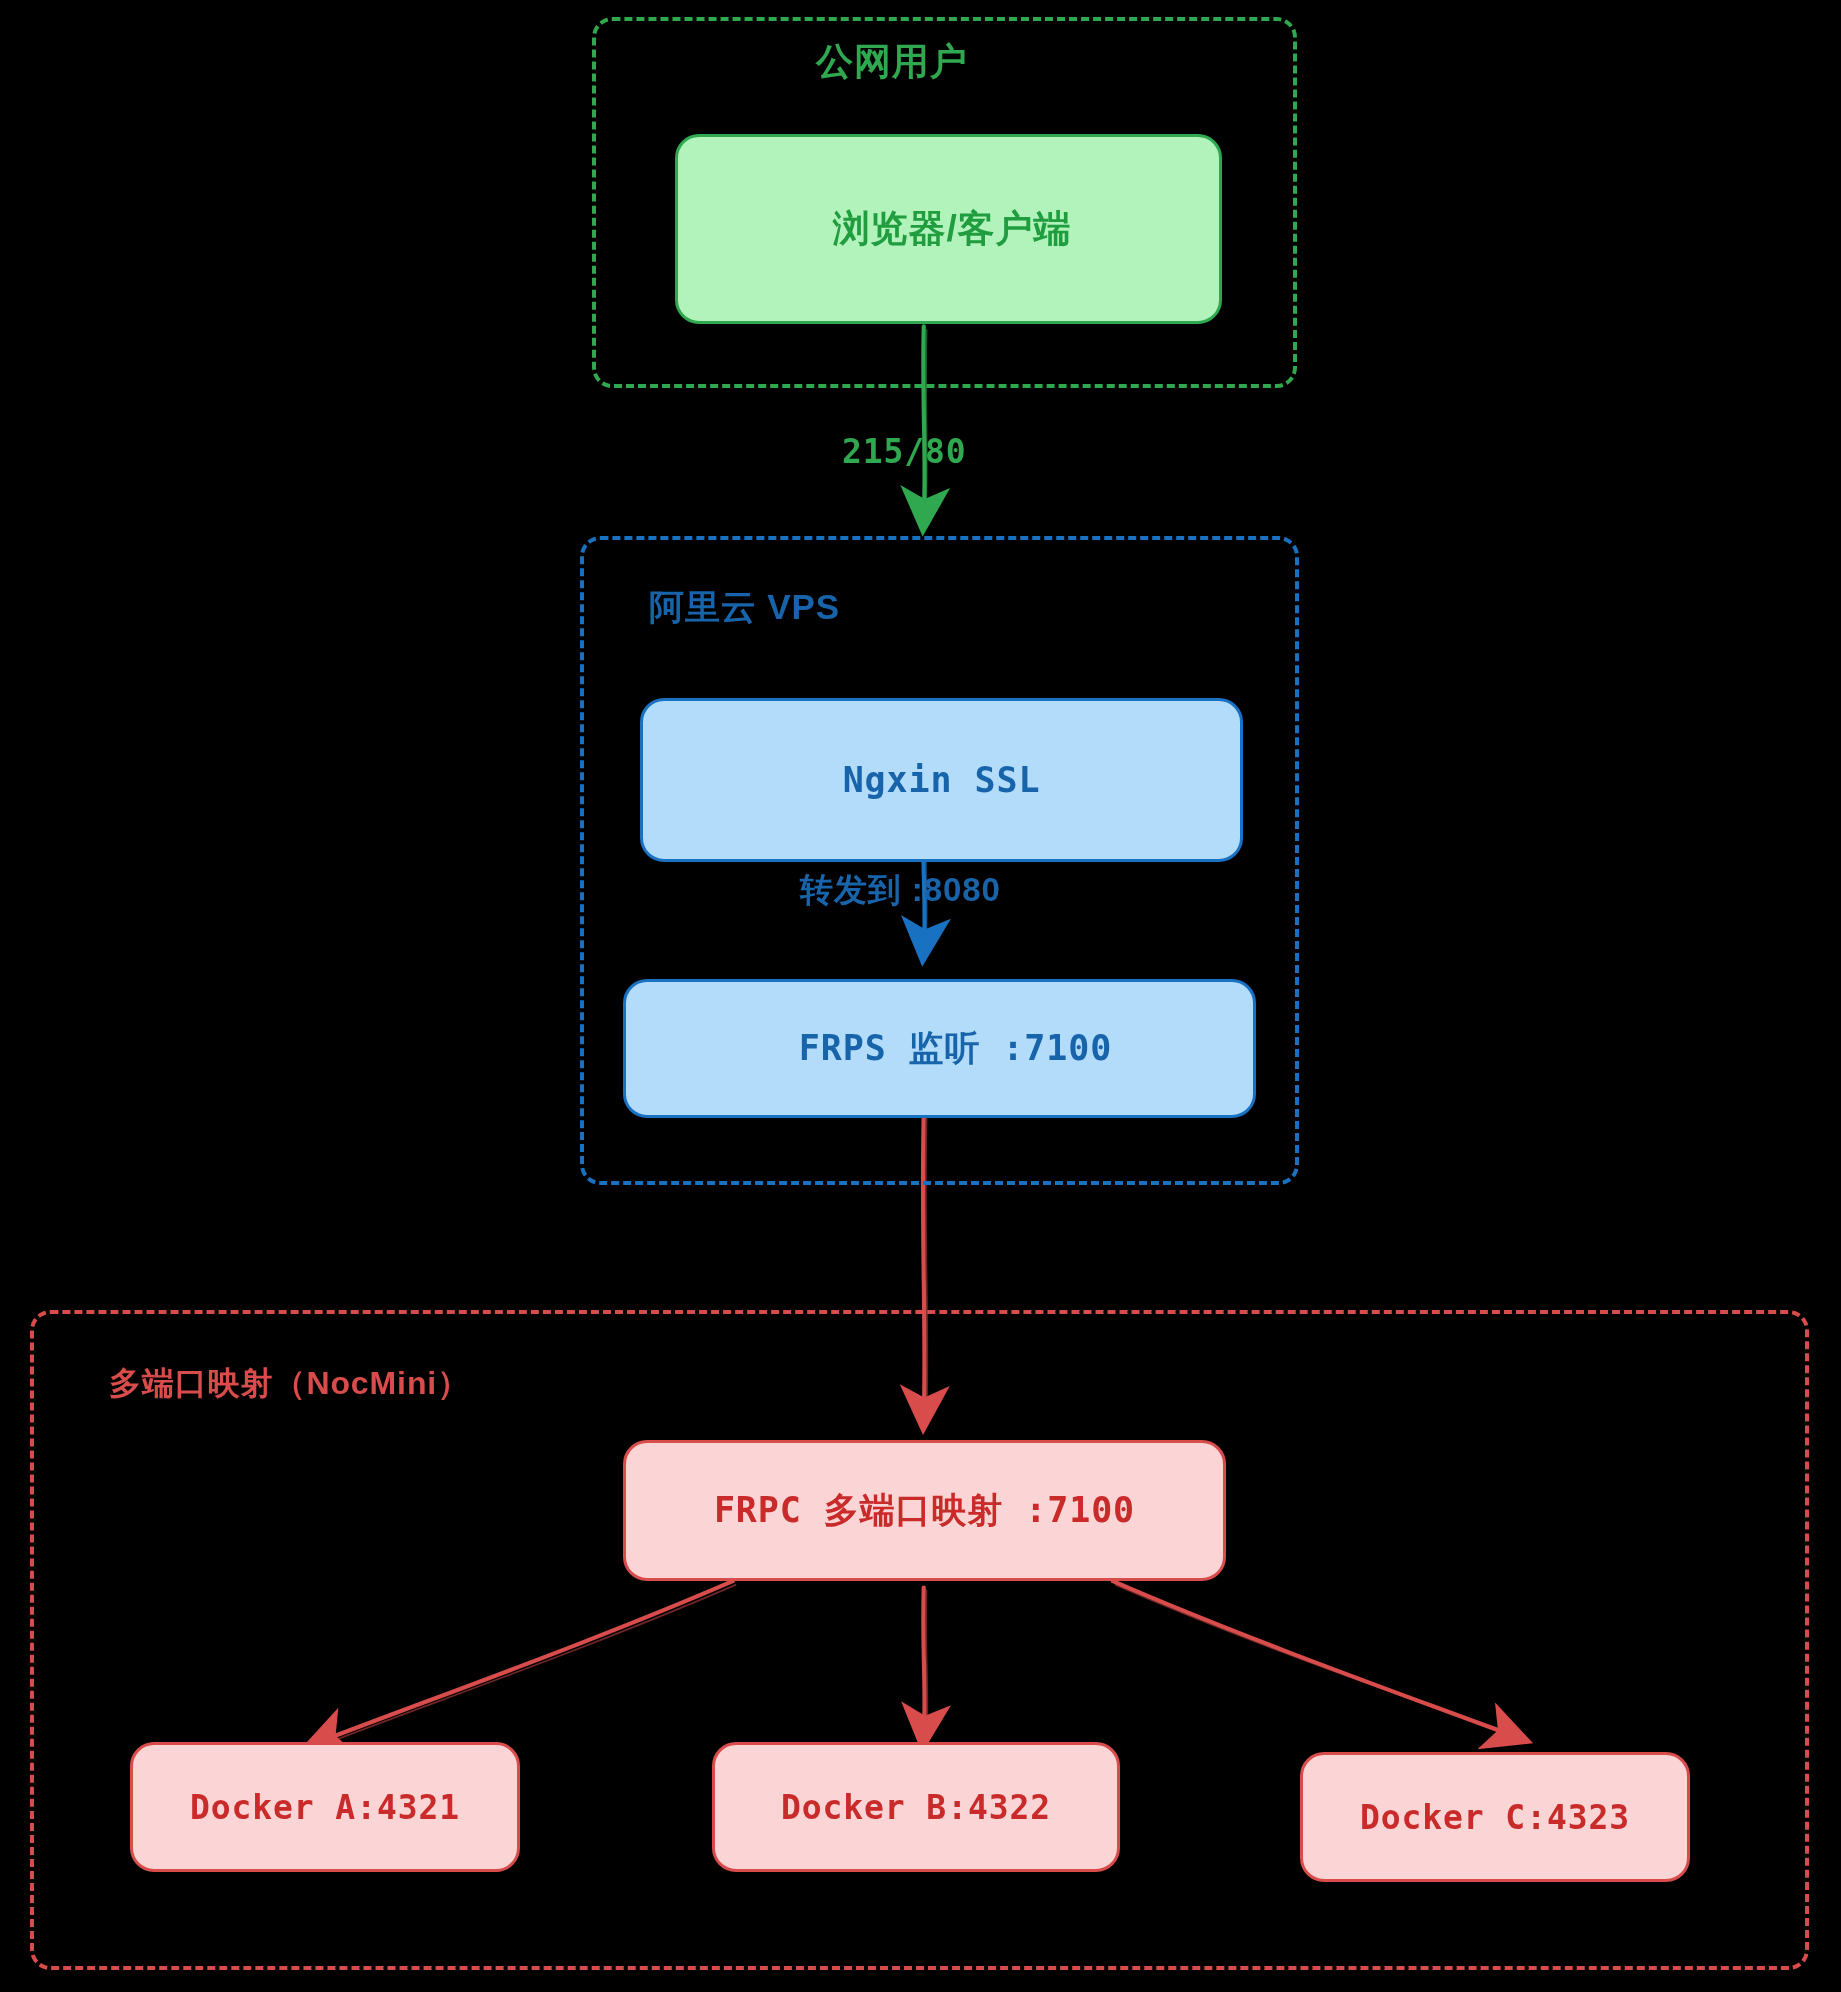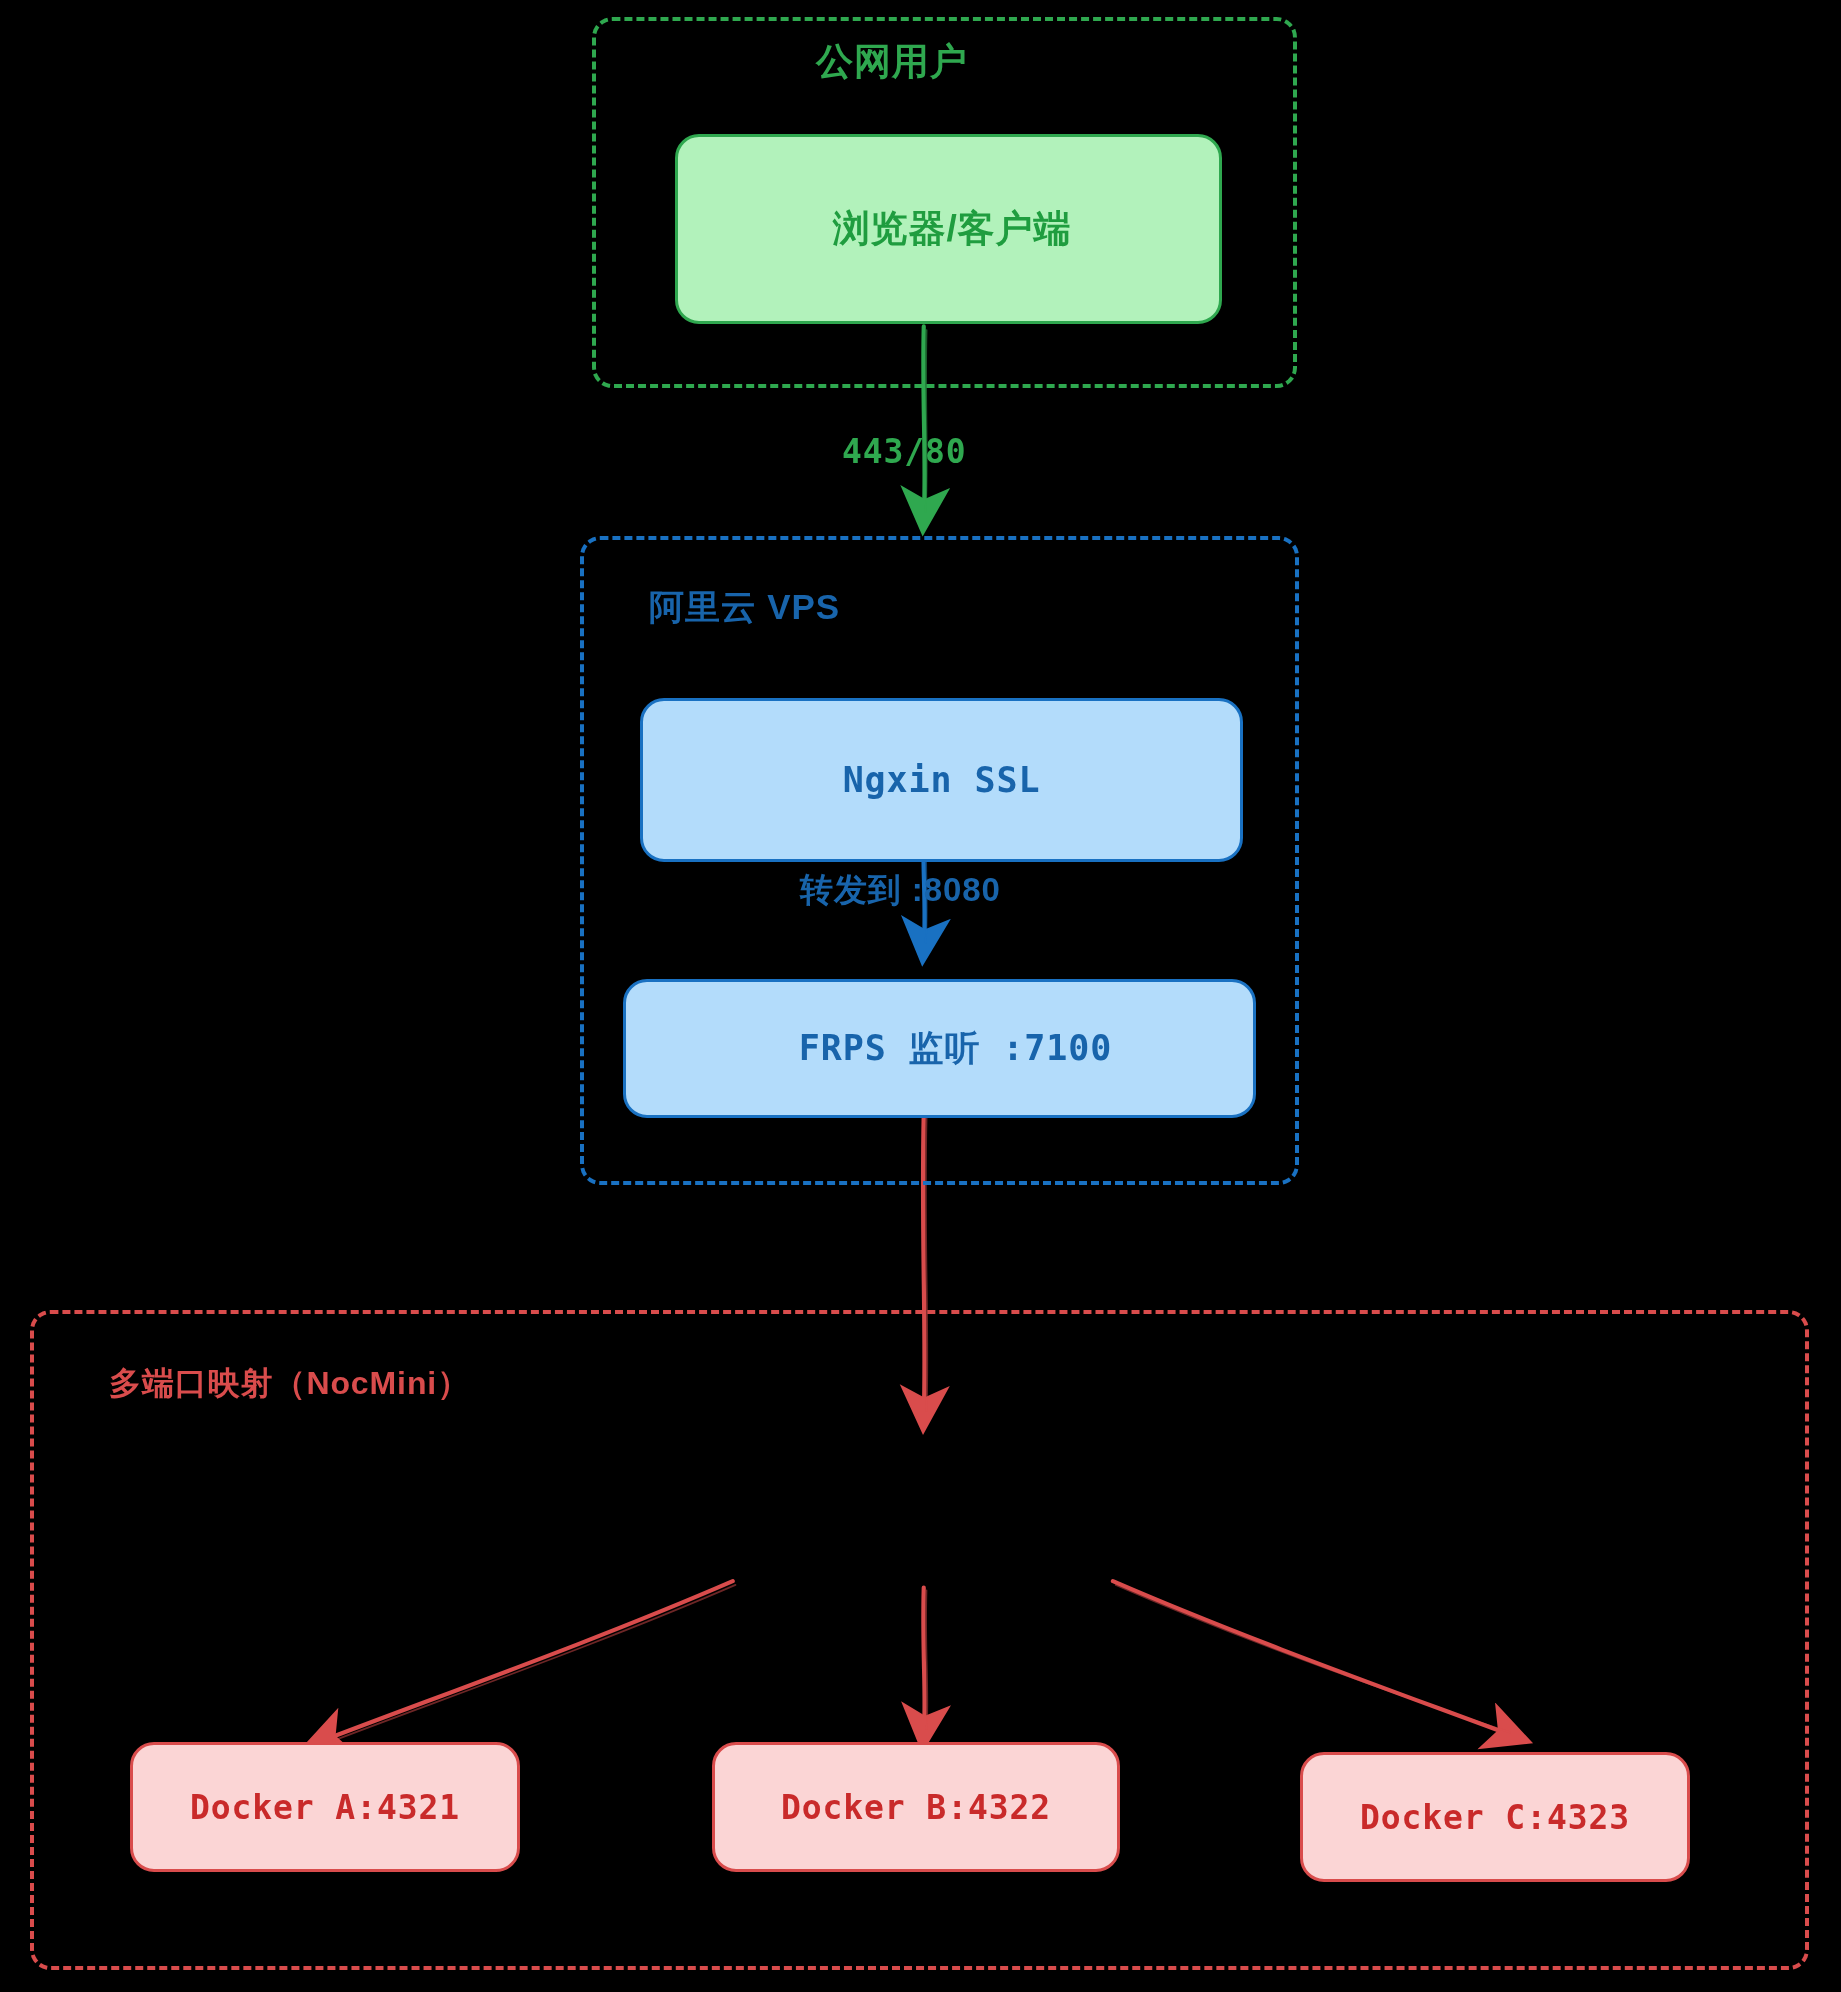--- a/index.html
+++ b/index.html
@@ -105,40 +105,43 @@
   </svg>
 
   <div class="group" style="left:592px;top:16.7px;width:705px;height:371px;border-color:#2fa84f;">
   </div>
   <div class="group-title lbl-green" style="left:816px;top:37px;font-size:37px;">公网用户</div>
 
   <div class="node green" style="left:675px;top:134px;width:547px;height:190px;font-size:37px;">
     <span>浏览器/客户端</span>
   </div>
 
-  <div class="edge-label lbl-green mono" style="left:842px;top:432px;font-size:33px;">443/80</div>
+  <div class="edge-label lbl-green mono" style="left:842px;top:432px;font-size:33px;">215/80</div>
 
   <div class="group" style="left:580px;top:536px;width:719px;height:649px;border-color:#1971c2;">
   </div>
   <div class="group-title lbl-blue" style="left:649px;top:584px;font-size:35px;">阿里云 VPS</div>
 
   <div class="node blue" style="left:640px;top:698px;width:603px;height:164px;font-size:35px;">
     <span class="mono">Ngxin SSL</span>
   </div>
 
   <div class="edge-label lbl-blue" style="left:800px;top:868px;font-size:33px;">转发到 :8080</div>
 
   <div class="node blue" style="left:623px;top:979px;width:633px;height:139px;font-size:35px;padding-left:32px;">
     <span class="mono">FRPS 监听 :7100</span>
   </div>
 
   <div class="group" style="left:30px;top:1310px;width:1779px;height:660px;border-color:#d94c4c;">
   </div>
   <div class="group-title" style="left:109px;top:1362px;font-size:32px;color:#d94c4c;">多端口映射（NocMini）</div>
 
+  <div class="node red" style="left:623px;top:1440px;width:603px;height:141px;font-size:35px;">
+    <span class="mono">FRPC 多端口映射 :7100</span>
+  </div>
 
   <div class="node red" style="left:130px;top:1742px;width:390px;height:130px;font-size:33px;">
     <span class="mono">Docker A:4321</span>
   </div>
 
   <div class="node red" style="left:712px;top:1742px;width:408px;height:130px;font-size:33px;">
     <span class="mono">Docker B:4322</span>
   </div>
 
   <div class="node red" style="left:1300px;top:1752px;width:390px;height:130px;font-size:33px;">

